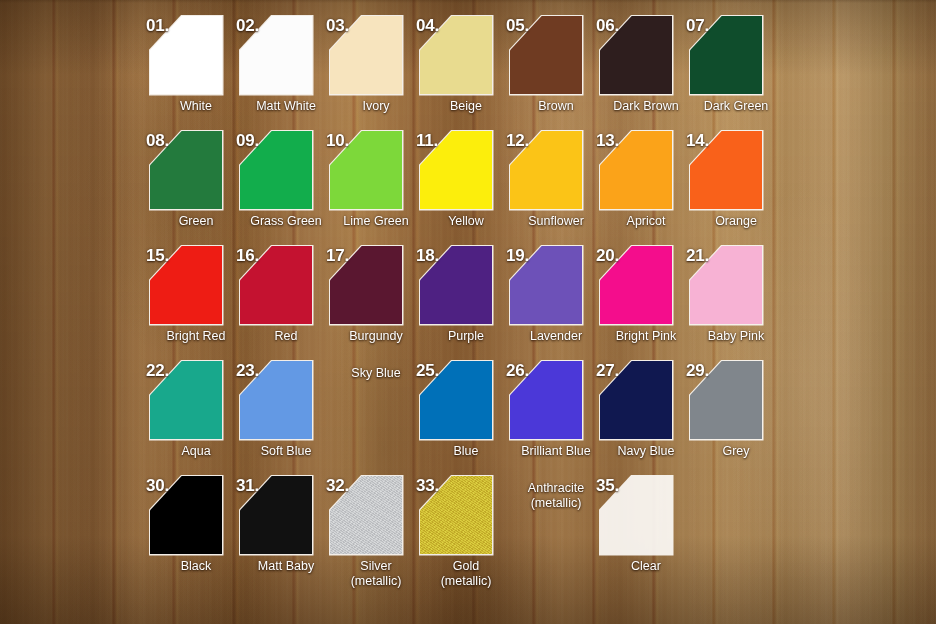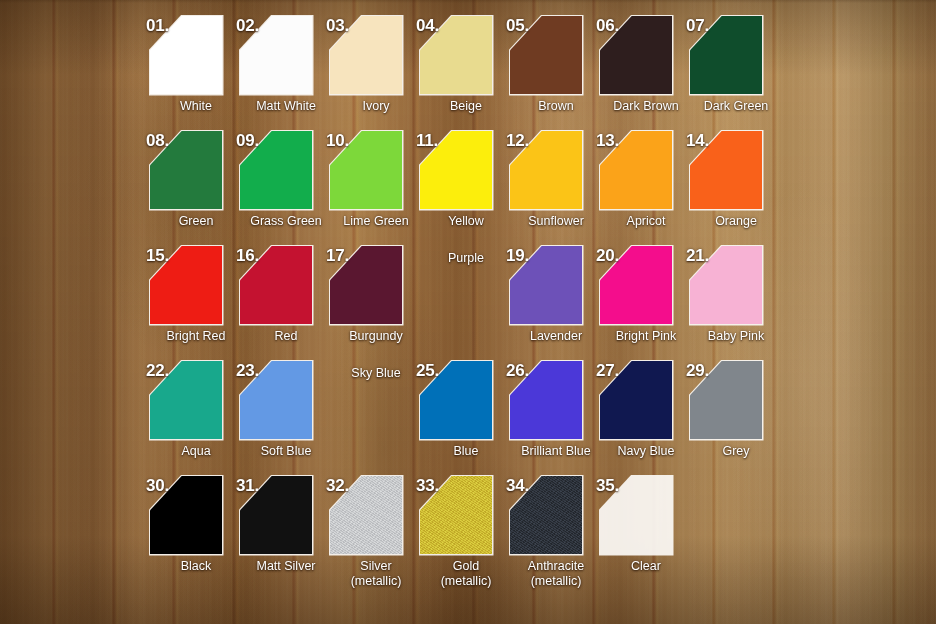--- a/index.html
+++ b/index.html
@@ -327,20 +327,25 @@
       </div>
       <div class="cell">
         <div class="swatch-wrap">
           <div class="swatch-outline"></div>
           <div class="swatch" style="background: rgb(90, 23, 48);"></div>
           <div class="num">17.</div>
         </div>
         <div class="label"><span>Burgundy</span></div>
       </div>
       <div class="cell">
+        <div class="swatch-wrap">
+          <div class="swatch-outline"></div>
+          <div class="swatch" style="background: rgb(78, 33, 130);"></div>
+          <div class="num">18.</div>
+        </div>
         <div class="label"><span>Purple</span></div>
       </div>
       <div class="cell">
         <div class="swatch-wrap">
           <div class="swatch-outline"></div>
           <div class="swatch" style="background: rgb(109, 81, 184);"></div>
           <div class="num">19.</div>
         </div>
         <div class="label"><span>Lavender</span></div>
       </div>
@@ -418,44 +423,39 @@
           <div class="num">30.</div>
         </div>
         <div class="label"><span>Black</span></div>
       </div>
       <div class="cell">
         <div class="swatch-wrap">
           <div class="swatch-outline"></div>
           <div class="swatch" style="background: rgb(17, 17, 17);"></div>
           <div class="num">31.</div>
         </div>
-        <div class="label"><span>Matt Silver</span></div>
+        <div class="label"><span>Matt Baby</span></div>
       </div>
       <div class="cell">
         <div class="swatch-wrap">
           <div class="swatch-outline"></div>
           <div class="swatch metallic" style="background: rgb(198, 200, 202);"></div>
           <div class="num">32.</div>
         </div>
         <div class="label"><span>Silver</span><span class="sub">(metallic)</span></div>
       </div>
       <div class="cell">
         <div class="swatch-wrap">
           <div class="swatch-outline"></div>
           <div class="swatch metallic" style="background: rgb(204, 184, 48);"></div>
           <div class="num">33.</div>
         </div>
         <div class="label"><span>Gold</span><span class="sub">(metallic)</span></div>
       </div>
       <div class="cell">
-        <div class="swatch-wrap">
-          <div class="swatch-outline"></div>
-          <div class="swatch metallic" style="background: rgb(43, 48, 56);"></div>
-          <div class="num">34.</div>
-        </div>
         <div class="label"><span>Anthracite</span><span class="sub">(metallic)</span></div>
       </div>
       <div class="cell">
         <div class="swatch-wrap clear-wrap">
           <div class="swatch-outline"></div>
           <div class="swatch clear"></div>
           <div class="num">35.</div>
         </div>
         <div class="label"><span>Clear</span></div>
       </div>

